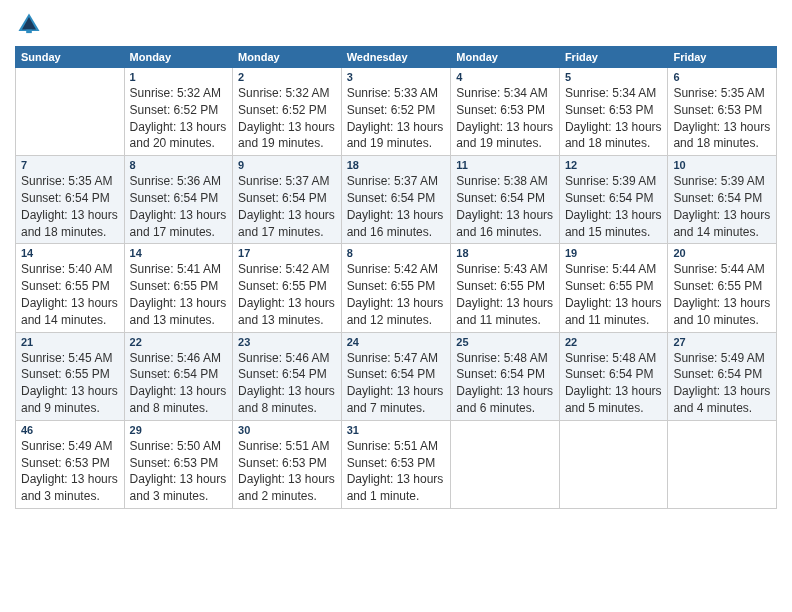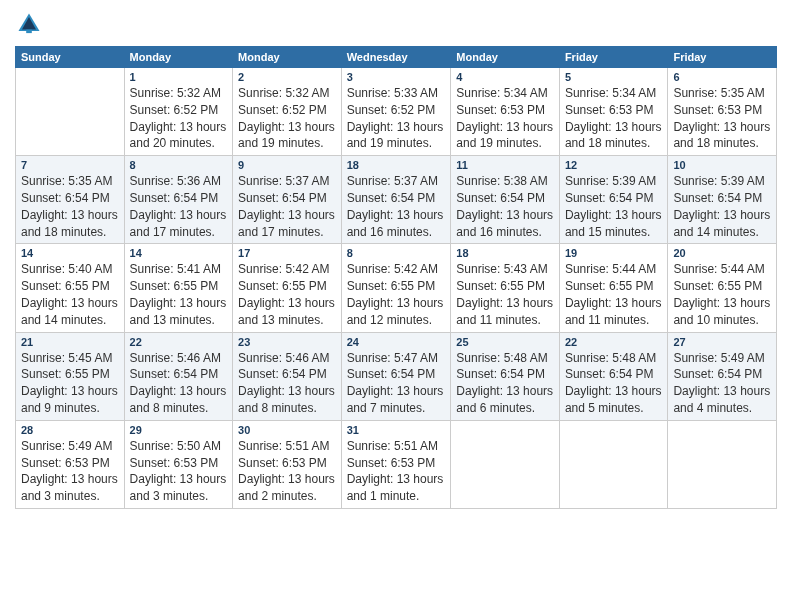--- a/index.html
+++ b/index.html
@@ -251,21 +251,21 @@
             <span class="day-num">22</span>
             <div class="day-info">Sunrise: 5:48 AM<br>Sunset: 6:54 PM<br>Daylight: 13 hours and 5 minutes.</div>
           </td>
           <td>
             <span class="day-num">27</span>
             <div class="day-info">Sunrise: 5:49 AM<br>Sunset: 6:54 PM<br>Daylight: 13 hours and 4 minutes.</div>
           </td>
         </tr>
         <tr>
           <td>
-            <span class="day-num">28</span>
+            <span class="day-num">46</span>
             <div class="day-info">Sunrise: 5:49 AM<br>Sunset: 6:53 PM<br>Daylight: 13 hours and 3 minutes.</div>
           </td>
           <td>
             <span class="day-num">29</span>
             <div class="day-info">Sunrise: 5:50 AM<br>Sunset: 6:53 PM<br>Daylight: 13 hours and 3 minutes.</div>
           </td>
           <td>
             <span class="day-num">30</span>
             <div class="day-info">Sunrise: 5:51 AM<br>Sunset: 6:53 PM<br>Daylight: 13 hours and 2 minutes.</div>
           </td>

